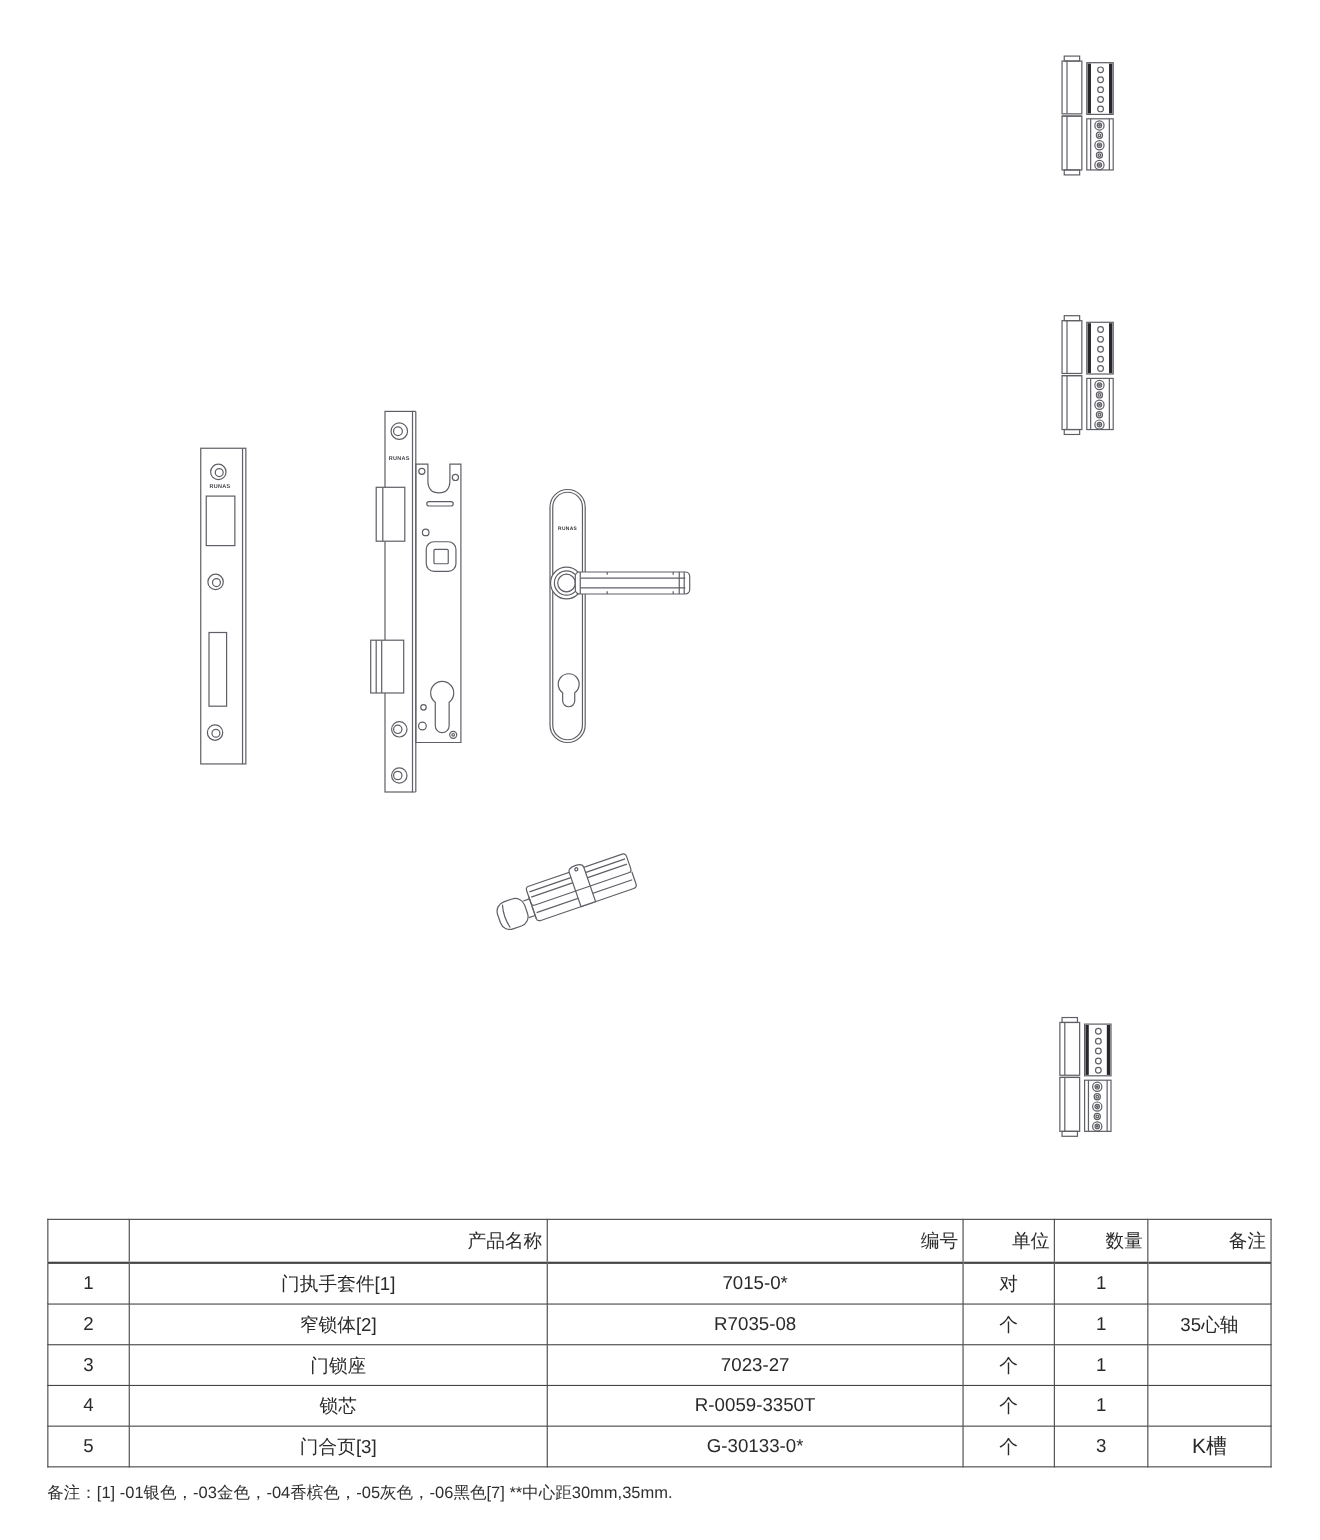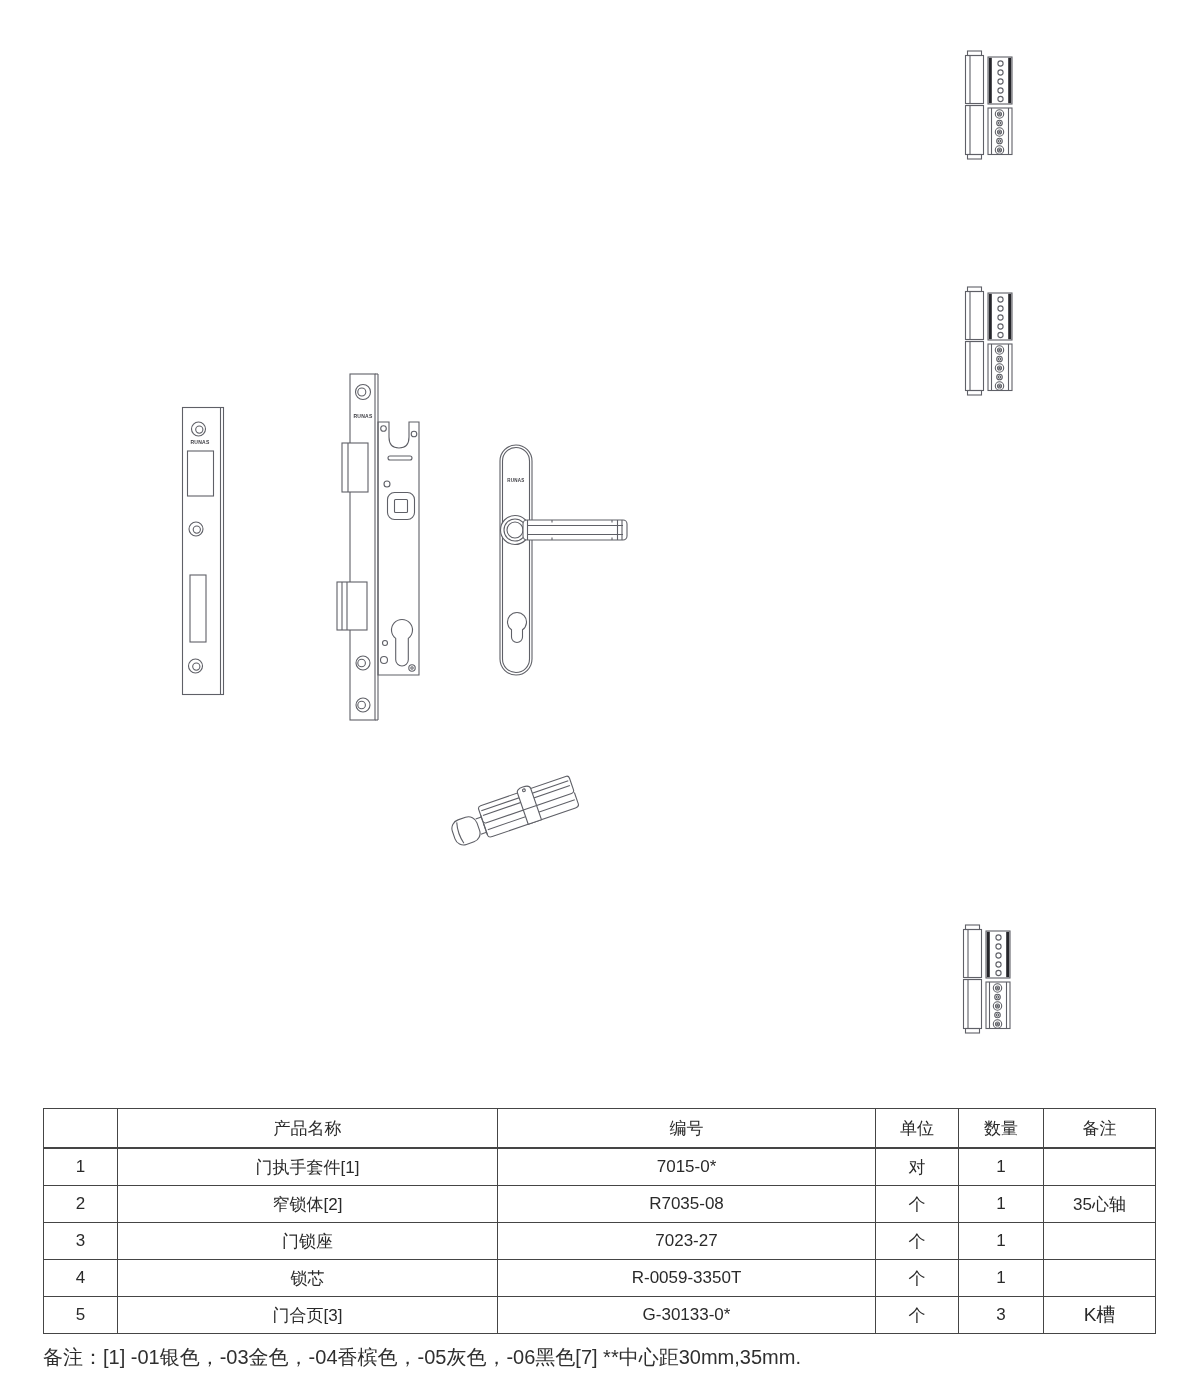--- a/index.html
+++ b/index.html
@@ -15,24 +15,24 @@
   .brandtxt{fill:#3c3c42;font-family:"Liberation Sans",sans-serif;font-weight:bold;letter-spacing:.25px;}
   
   table.parts{
     border-collapse:collapse;table-layout:fixed;width:1112px;
     font-size:17px;color:#2a2a2a;
   }
   table.parts th,table.parts td{
     border:1.5px solid #454545;text-align:center;vertical-align:middle;
     height:36px;padding:0 4px;font-weight:normal;overflow:hidden;white-space:nowrap;
   }
-  table.parts thead th{height:38px;border-bottom-width:2px;}
+  table.parts thead th{height:38px;border-bottom-width:2px;text-align:right;}
   td.remark-small{font-size:19px;}
   
-  .notes{display:flex;align-items:flex-end;font-size:20px;line-height:27px;color:#2f2f2f;}
+  .notes{display:flex;align-items:flex-end;font-size:15px;line-height:27px;color:#2f2f2f;}
   .notes .lbl{white-space:nowrap;}
   .notes .lines{display:flex;flex-direction:row;}
 </style>
 </head>
 <body>
 
 <div class="canvas">
 
   <svg width="0" height="0" style="position:absolute" aria-hidden="true">
     <defs>

